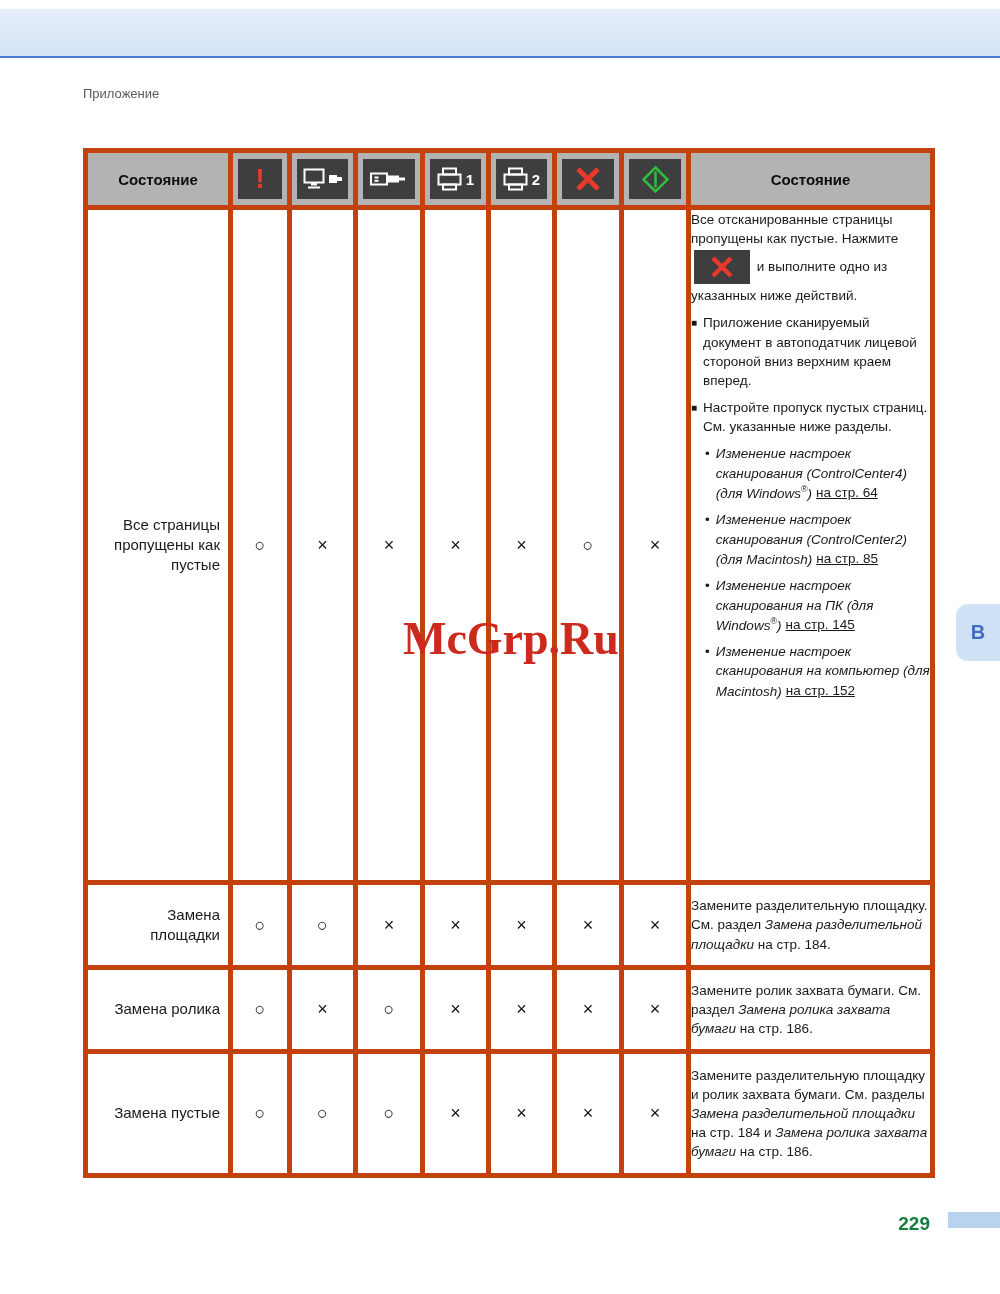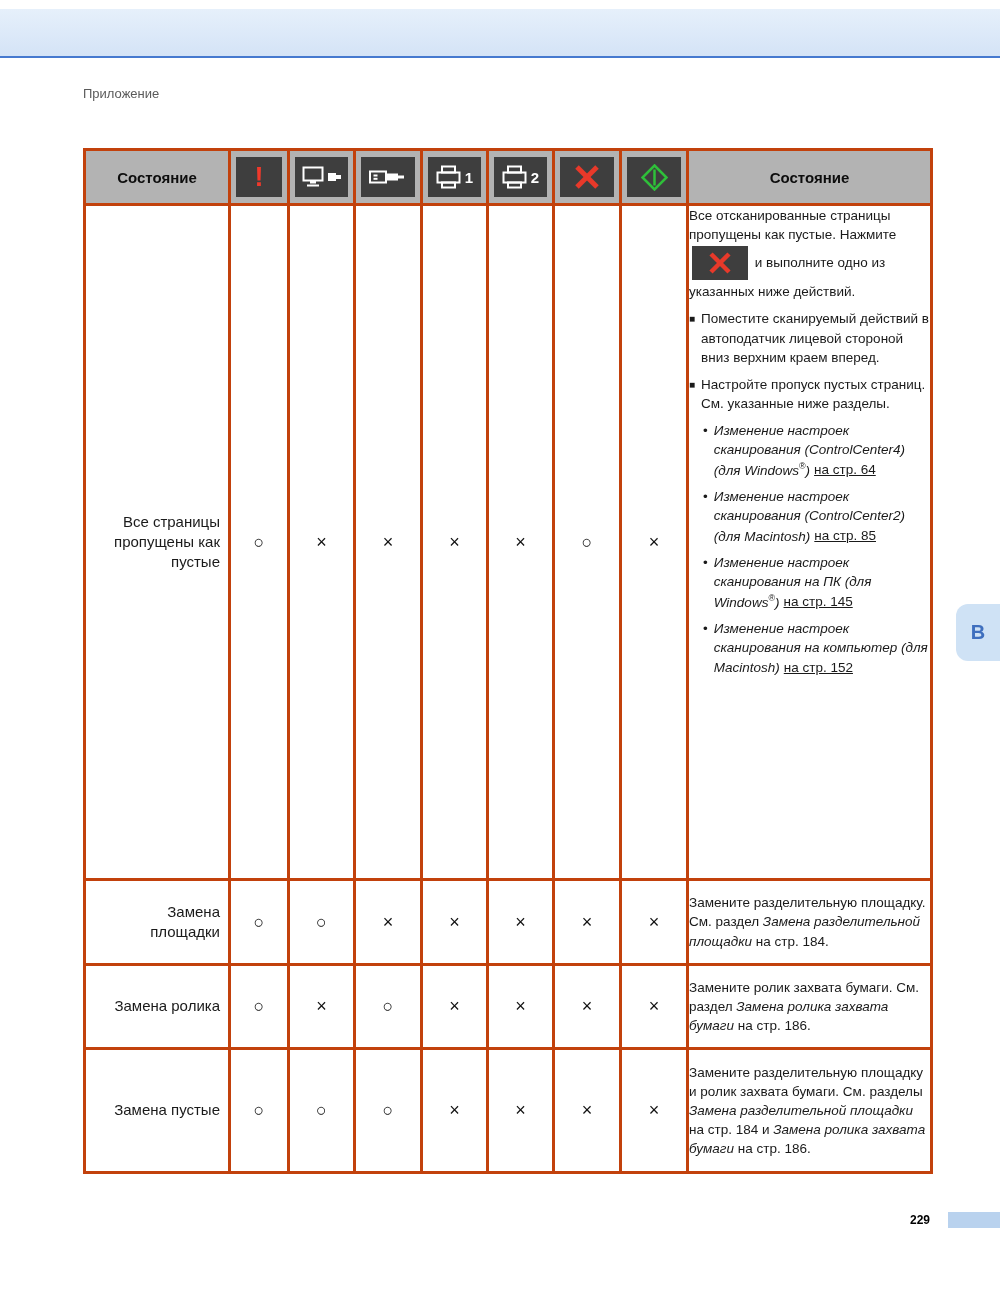--- a/index.html
+++ b/index.html
@@ -3,21 +3,21 @@
 <meta charset="utf-8">
 <style>
   html,body{margin:0;padding:0;background:#fff;}
   body{font-family:"Liberation Sans",sans-serif;color:#1a1a1a;}
   .page{position:relative;width:1000px;height:1294px;background:#fff;overflow:hidden;}
   .topband{position:absolute;left:0;top:9px;width:100%;height:47px;
     background:linear-gradient(180deg,#e6f0fb 0%,#d4e3f6 100%);border-bottom:2px solid #4679cf;}
   .crumb{position:absolute;left:83px;top:86px;font-size:13px;color:#5a5a5a;}
 
   table.doc{position:absolute;left:83px;top:148px;width:847px;border-collapse:collapse;table-layout:fixed;}
-  table.doc td,table.doc th{border:3px solid #c2410c;}
+  table.doc td,table.doc th{border:5px solid #c2410c;}
   thead th{background:#b3b3b3;height:52px;padding:0;}
   .txt-h{font-size:15px;font-weight:bold;color:#0d0d0d;text-align:center;}
   .icon-box{width:calc(100% - 10px);height:40px;margin:0 auto;background:#3e3e3e;
     display:flex;align-items:center;justify-content:center;gap:3px;}
   .warn{color:#f0392b;font-size:27px;font-weight:bold;line-height:1;}
   .pnum{color:#fff;font-weight:bold;font-size:15px;}
 
   td.status{font-size:15px;padding:6px 8px;vertical-align:middle;line-height:1.35;text-align:right;}
   td.mark{text-align:center;vertical-align:middle;font-size:18px;color:#111;}
   td.desc{font-size:13.5px;line-height:1.42;padding:0;vertical-align:middle;}
@@ -33,21 +33,21 @@
   .inline-box{display:inline-flex;width:56px;height:34px;background:#3e3e3e;
     align-items:center;justify-content:center;vertical-align:middle;margin:2px 3px;}
 
   tr.r1{height:675px;} tr.r2{height:85px;} tr.r3{height:84px;} tr.r4{height:124px;}
 
   .watermark{position:absolute;left:403px;top:612px;font-family:"Liberation Serif",serif;
     font-size:46px;font-weight:bold;color:#cc2a1e;z-index:5;}
   .side-tab{position:absolute;right:0;top:604px;width:44px;height:57px;background:#cfe2f5;
     border-radius:12px 0 0 12px;display:flex;align-items:center;justify-content:center;
     font-size:20px;font-weight:bold;color:#3f6fbe;z-index:4;}
-  .pagenum{position:absolute;top:1213px;right:70px;font-size:12px;font-weight:bold;color:#000000;}
+  .pagenum{position:absolute;top:1213px;right:70px;font-size:19px;font-weight:bold;color:#15803d;}
   .pagebar{position:absolute;top:1212px;right:0;width:52px;height:16px;background:#b9d2ee;}
 </style>
 </head>
 <body>
 
 <div class="page">
 
   <div class="topband"></div>
 
   <div class="crumb">Приложение</div>
@@ -149,21 +149,21 @@
             <span class="inline-box">
               <svg width="24" height="22" viewBox="0 0 24 22">
                 <line x1="3" y1="2" x2="21" y2="20" stroke="#e8392a" stroke-width="4.5"></line>
                 <line x1="21" y1="2" x2="3" y2="20" stroke="#e8392a" stroke-width="4.5"></line>
               </svg>
             </span>
             <span>и выполните одно из указанных ниже действий.</span>
           </p>
           <div class="bullet">
             <span class="sq">■</span>
-            <span>Поместите сканируемый действий в автоподатчик лицевой стороной вниз верхним краем вперед.</span>
+            <span>Приложение сканируемый документ в автоподатчик лицевой стороной вниз верхним краем вперед.</span>
           </div>
           <div class="bullet">
             <span class="sq">■</span>
             <span>Настройте пропуск пустых страниц. См. указанные ниже разделы.</span>
           </div>
           <div class="sub">
             <span class="dot">•</span>
             <span><i>Изменение настроек сканирования (ControlCenter4) (для Windows</i><sup>®</sup><i>)</i><span class="tail">на стр. 64</span></span>
           </div>
           <div class="sub">
@@ -212,19 +212,20 @@
         <td class="mark">○</td>
         <td class="mark">×</td>
         <td class="mark">×</td>
         <td class="mark">×</td>
         <td class="mark">×</td>
         <td class="desc"><span>Замените разделительную площадку и ролик захвата бумаги. См. разделы </span><i>Замена разделительной площадки</i><span> на стр. 184 и </span><i>Замена ролика захвата бумаги</i><span> на стр. 186.</span></td>
       </tr>
     </tbody>
   </table>
 
+  <div class="watermark">McGrp.Ru</div>
 
   <div class="side-tab">B</div>
 
   <div class="pagenum">229</div>
   <div class="pagebar"></div>
 
 </div>
 
 </body></html>

